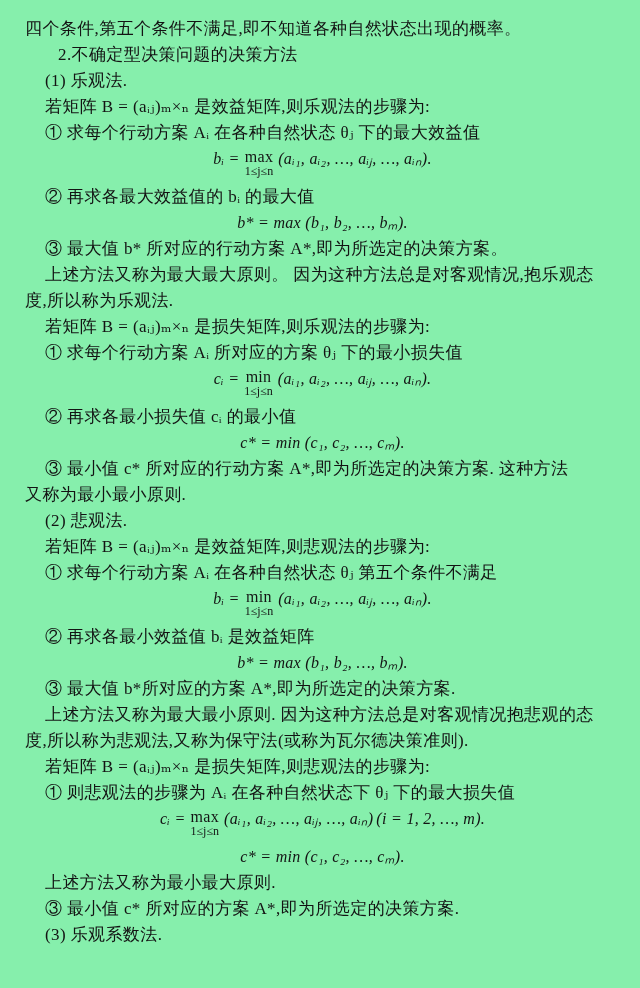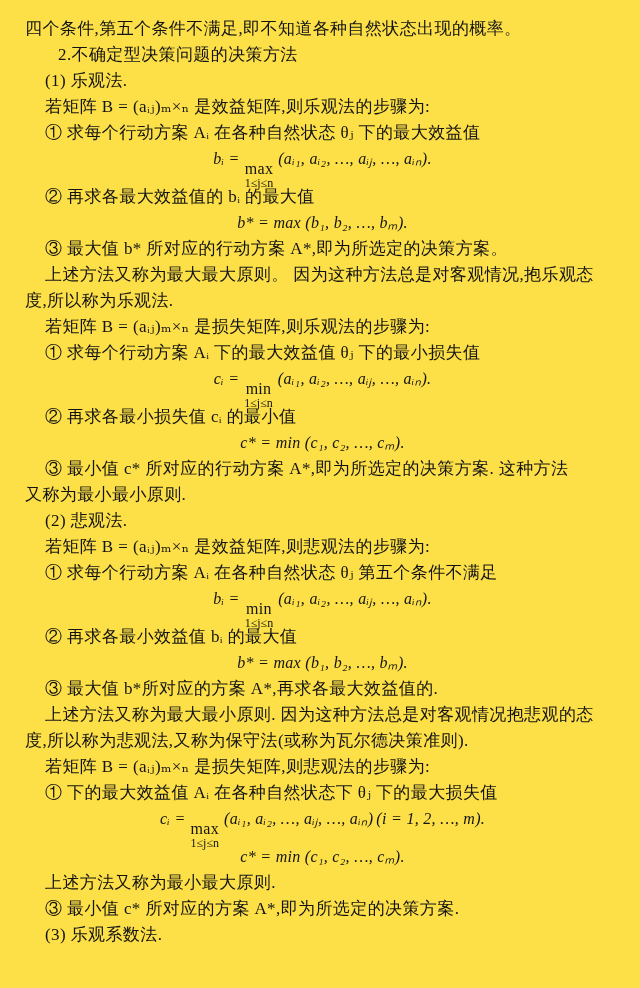--- a/index.html
+++ b/index.html
@@ -1,40 +1,40 @@
 <!DOCTYPE html>
 <html><head>
 <meta charset="utf-8">
 <style>
   html,body{margin:0;padding:0;background:#e8e8e8;}
   .page{
     position:relative;
     width:640px;height:988px;
-    background:#fde047;
+    background:#86efac;
     color:#131313;
     font-family:"Liberation Serif","DejaVu Serif",serif;
     font-size:17px;
     padding:16px 20px 0 25px;
     box-sizing:border-box;
     overflow:hidden;
   }
   .line{line-height:26px;white-space:nowrap;letter-spacing:0.4px;}
   .ind{padding-left:20px;}
   .ind2{padding-left:33px;}
   .formula{
     text-align:center;line-height:26px;height:26px;
     font-style:italic;font-size:16px;letter-spacing:0.3px;font-family:Liberation Serif, serif;
   }
   .formula.tall{
     height:36px;display:flex;align-items:flex-start;justify-content:center;
     padding-top:2px;
   }
   .fpart{margin:0 3px;line-height:22px;}
   .mop{display:inline-flex;flex-direction:column;align-items:center;margin:0 2px;}
-  .opname{font-style:normal;line-height:18px;font-size:16px;margin-top:12px;}
+  .opname{font-style:normal;line-height:18px;font-size:16px;}
   .oplimit{font-style:normal;font-size:12px;line-height:10px;letter-spacing:0;}
   .ftail{margin-left:0;}
 </style>
 </head>
 <body>
 
 <div class="page">
 
   <div class="line">四个条件,第五个条件不满足,即不知道各种自然状态出现的概率。</div>
   <div class="line ind2">2.不确定型决策问题的决策方法</div>
@@ -50,21 +50,21 @@
     </span>
     <span class="fpart">(aᵢ₁, aᵢ₂, …, aᵢⱼ, …, aᵢₙ).</span>
   </div>
 
   <div class="line ind">② 再求各最大效益值的 bᵢ 的最大值</div>
   <div class="formula">b* = max (b₁, b₂, …, bₘ).</div>
   <div class="line ind">③ 最大值 b* 所对应的行动方案 A*,即为所选定的决策方案。</div>
   <div class="line ind">上述方法又称为最大最大原则。 因为这种方法总是对客观情况,抱乐观态</div>
   <div class="line">度,所以称为乐观法.</div>
   <div class="line ind">若矩阵 B = (aᵢⱼ)ₘ×ₙ 是损失矩阵,则乐观法的步骤为:</div>
-  <div class="line ind">① 求每个行动方案 Aᵢ 下的最大效益值 θⱼ 下的最小损失值</div>
+  <div class="line ind">① 求每个行动方案 Aᵢ 所对应的方案 θⱼ 下的最小损失值</div>
 
   <div class="formula tall">
     <span class="fpart">cᵢ =</span>
     <span class="mop">
       <span class="opname">min</span>
       <span class="oplimit">1≤j≤n</span>
     </span>
     <span class="fpart">(aᵢ₁, aᵢ₂, …, aᵢⱼ, …, aᵢₙ).</span>
   </div>
 
@@ -78,27 +78,27 @@
 
   <div class="formula tall">
     <span class="fpart">bᵢ =</span>
     <span class="mop">
       <span class="opname">min</span>
       <span class="oplimit">1≤j≤n</span>
     </span>
     <span class="fpart">(aᵢ₁, aᵢ₂, …, aᵢⱼ, …, aᵢₙ).</span>
   </div>
 
-  <div class="line ind">② 再求各最小效益值 bᵢ 的最大值</div>
+  <div class="line ind">② 再求各最小效益值 bᵢ 是效益矩阵</div>
   <div class="formula">b* = max (b₁, b₂, …, bₘ).</div>
-  <div class="line ind">③ 最大值 b*所对应的方案 A*,再求各最大效益值的.</div>
+  <div class="line ind">③ 最大值 b*所对应的方案 A*,即为所选定的决策方案.</div>
   <div class="line ind">上述方法又称为最大最小原则. 因为这种方法总是对客观情况抱悲观的态</div>
   <div class="line">度,所以称为悲观法,又称为保守法(或称为瓦尔德决策准则).</div>
   <div class="line ind">若矩阵 B = (aᵢⱼ)ₘ×ₙ 是损失矩阵,则悲观法的步骤为:</div>
-  <div class="line ind">① 下的最大效益值 Aᵢ 在各种自然状态下 θⱼ 下的最大损失值</div>
+  <div class="line ind">① 则悲观法的步骤为 Aᵢ 在各种自然状态下 θⱼ 下的最大损失值</div>
 
   <div class="formula tall">
     <span class="fpart">cᵢ =</span>
     <span class="mop">
       <span class="opname">max</span>
       <span class="oplimit">1≤j≤n</span>
     </span>
     <span class="fpart">(aᵢ₁, aᵢ₂, …, aᵢⱼ, …, aᵢₙ)</span>
     <span class="fpart ftail">(i = 1, 2, …, m).</span>
   </div>

